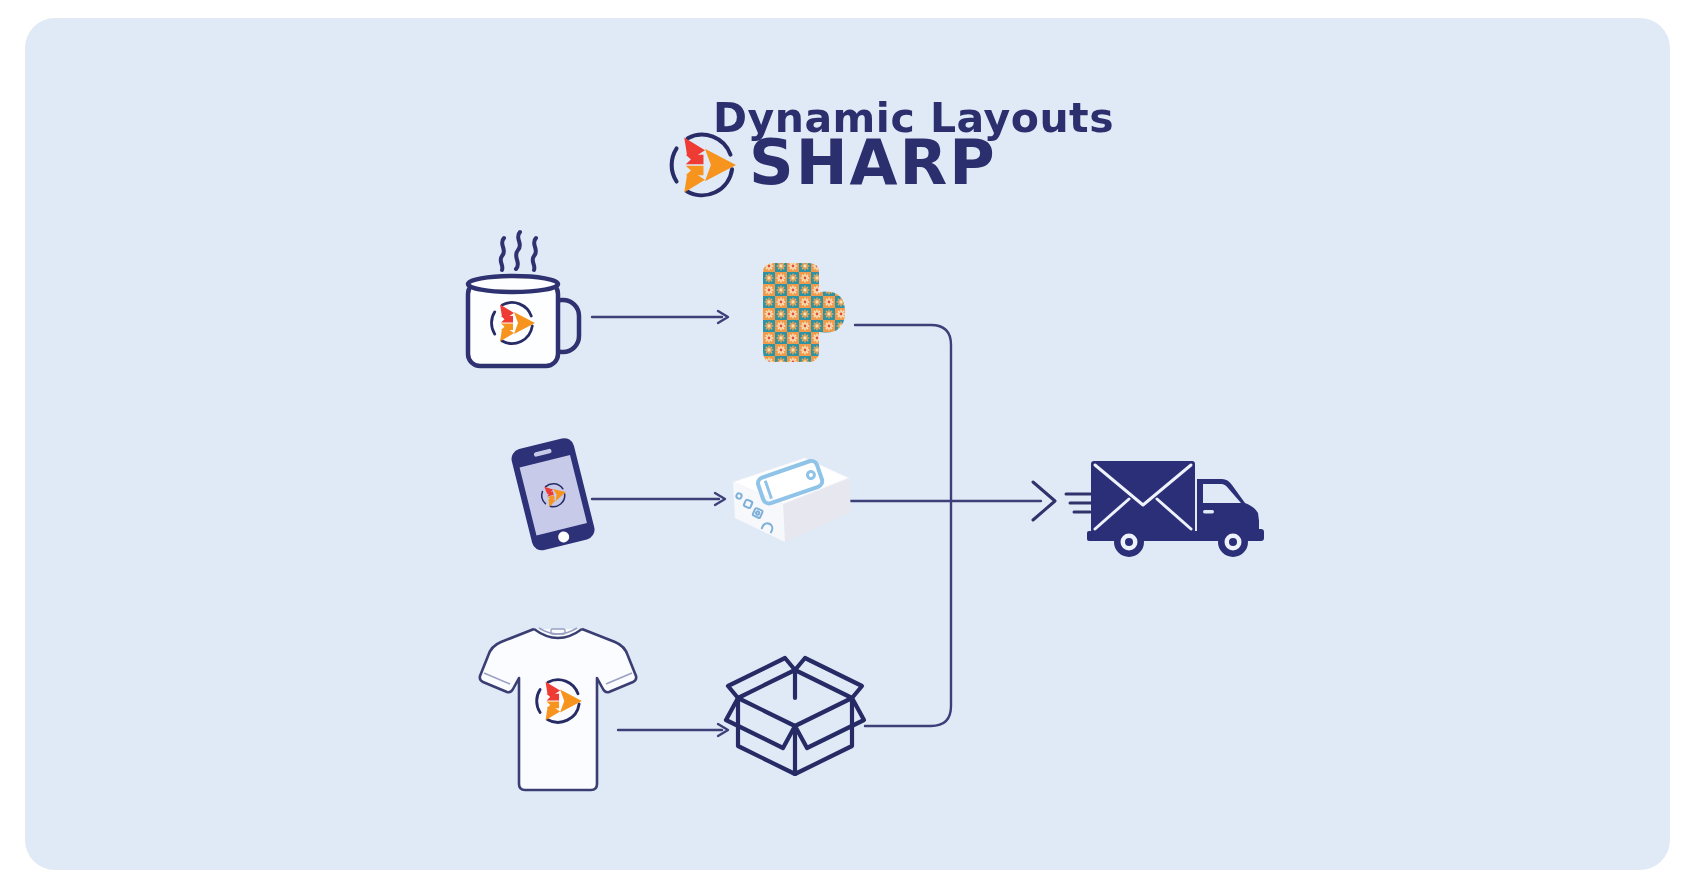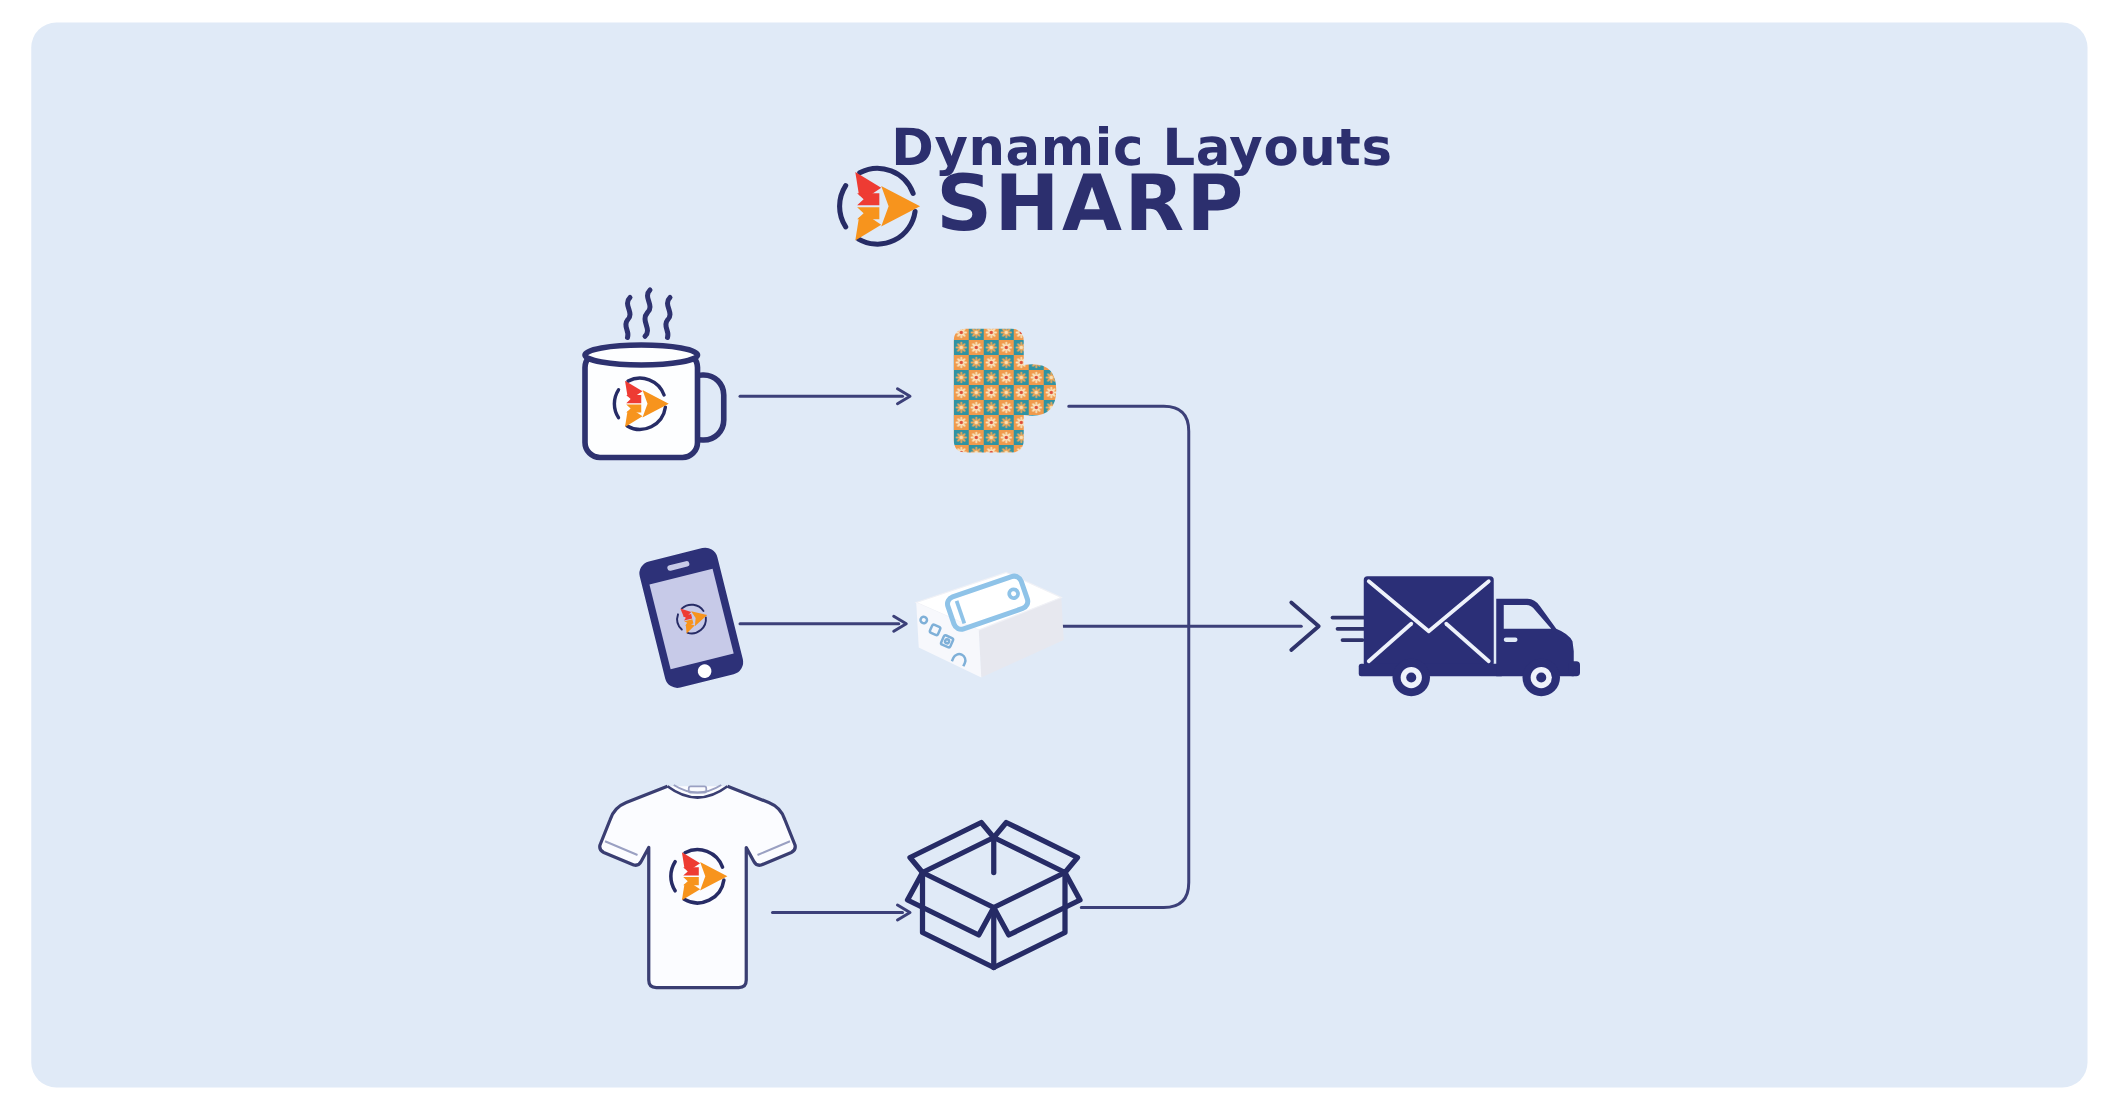--- a/index.html
+++ b/index.html
@@ -2,21 +2,21 @@
 <html><head>
 <meta charset="utf-8">
 <style>
   html,body{margin:0;padding:0;}
   body{
     width:1692px;height:888px;position:relative;background:#ffffff;
     font-family:"DejaVu Sans","Liberation Sans",sans-serif;overflow:hidden;
   }
   .card{
     position:absolute;left:25px;top:18px;width:1645px;height:852px;
-    background:#e0eaf7;border-radius:20px;
+    background:#e0eaf7;border-radius:30px;
   }
   .abs{position:absolute;}
   .tagline{
     position:absolute;left:688px;top:76px;
     font-size:41px;font-weight:bold;color:#2c2f6e;letter-spacing:0.5px;white-space:nowrap;
   }
   .brand{
     position:absolute;left:724px;top:108px;
     font-size:62px;font-weight:bold;color:#2c2f6e;letter-spacing:2px;white-space:nowrap;
   }

